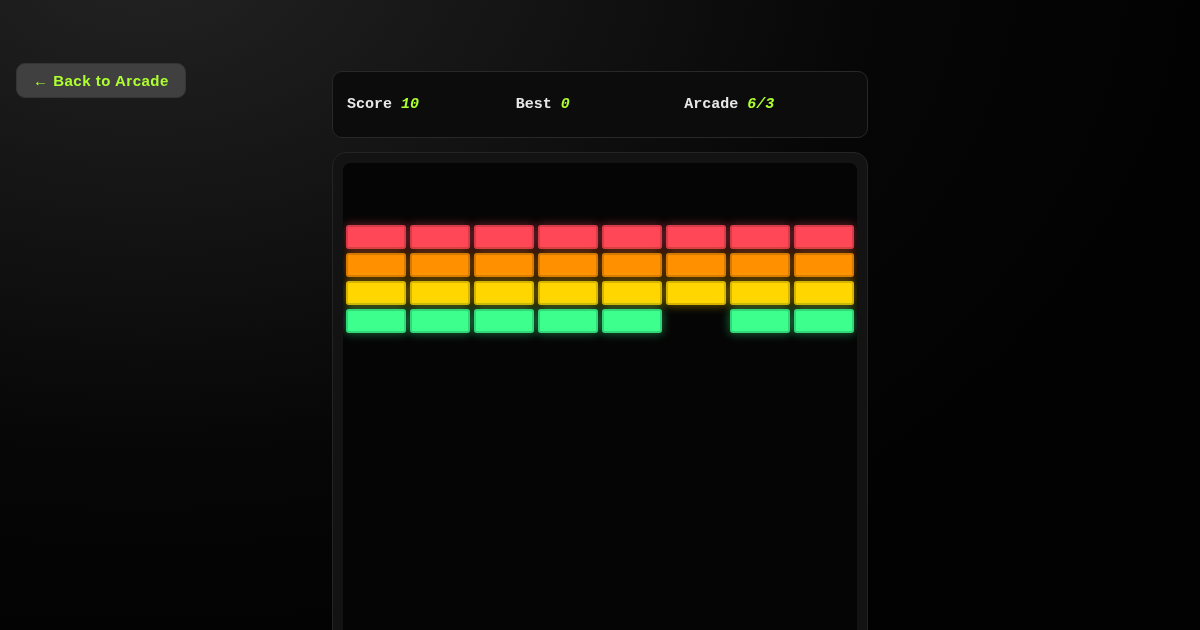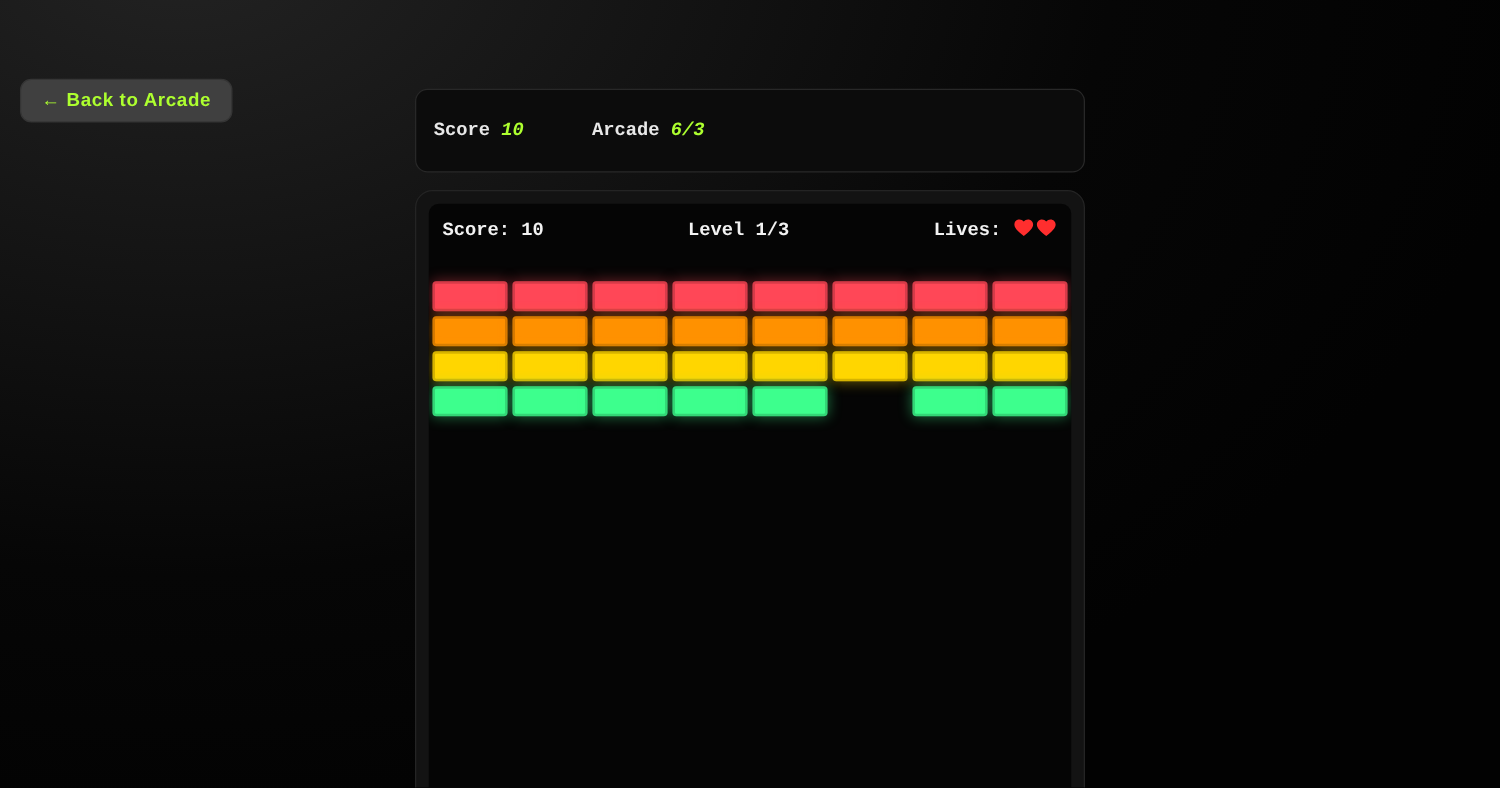--- a/index.html
+++ b/index.html
@@ -23,21 +23,21 @@
     white-space:pre;
     margin-top:47px;
   }
   .stage { position:absolute; left:332px; top:71px; width:536px; }
   .stats-panel {
     width:536px; height:67px;
     background:#0c0c0c;
     border:1px solid #282828;
     border-radius:10px;
     display:grid;
-    grid-template-columns:1fr 1fr 1fr 1fr;
+    grid-template-columns:1fr 1fr 1fr;
     align-content:center;
     row-gap:5px;
     padding:10px 14px;
     font-size:15px; font-weight:700;
     color:#e8e8e8;
   }
   .stat { display:flex; align-items:center; line-height:20px; }
   .stat .val { color:var(--accent,#adff2f); margin-left:9px;font-style:italic; }
   .game-panel {
     margin-top:14px;
@@ -81,39 +81,31 @@
 <button class="back-btn">← Back to Arcade</button>
 
 <div class="stage">
 
   <section class="stats-panel">
     <div class="stat">
       <span class="lbl">Score</span>
       <span class="val">10</span>
     </div>
     <div class="stat">
+      <span class="lbl">Best</span>
+      <span class="val">0</span>
+    </div>
+    <div class="stat">
       <span class="lbl">Arcade</span>
       <span class="val">6/3</span>
     </div>
   </section>
 
   <section class="game-panel">
     <div class="canvas">
-      <div class="hud">
-        <span>Score: 10</span>
-        <span>Level 1/3</span>
-        <span class="hud-lives">
-          <span class="lbl">Lives:</span>
-          <span id="hearts"><svg viewBox="0 0 24 22" width="18" height="17" class="heart-icon">
-                <path d="M12 20.7C6.2 16 2 12.6 2 8.4 2 5.4 4.4 3 7.4 3c1.8 0 3.5.9 4.6 2.3C13.1 3.9 14.8 3 16.6 3 19.6 3 22 5.4 22 8.4c0 4.2-4.2 7.6-10 12.3z" fill="#ff2e2e"></path>
-              </svg><svg viewBox="0 0 24 22" width="18" height="17" class="heart-icon">
-                <path d="M12 20.7C6.2 16 2 12.6 2 8.4 2 5.4 4.4 3 7.4 3c1.8 0 3.5.9 4.6 2.3C13.1 3.9 14.8 3 16.6 3 19.6 3 22 5.4 22 8.4c0 4.2-4.2 7.6-10 12.3z" fill="#ff2e2e"></path>
-              </svg></span>
-        </span>
-      </div>
       <div class="bricks" id="bricks">
           <div class="brick" style="background: rgb(255, 71, 87); box-shadow: rgba(255, 71, 87, 0.38) 0px 0px 10px 1px, rgba(0, 0, 0, 0.16) 0px 0px 0px 2px inset;"></div>
           <div class="brick" style="background: rgb(255, 71, 87); box-shadow: rgba(255, 71, 87, 0.38) 0px 0px 10px 1px, rgba(0, 0, 0, 0.16) 0px 0px 0px 2px inset;"></div>
           <div class="brick" style="background: rgb(255, 71, 87); box-shadow: rgba(255, 71, 87, 0.38) 0px 0px 10px 1px, rgba(0, 0, 0, 0.16) 0px 0px 0px 2px inset;"></div>
           <div class="brick" style="background: rgb(255, 71, 87); box-shadow: rgba(255, 71, 87, 0.38) 0px 0px 10px 1px, rgba(0, 0, 0, 0.16) 0px 0px 0px 2px inset;"></div>
           <div class="brick" style="background: rgb(255, 71, 87); box-shadow: rgba(255, 71, 87, 0.38) 0px 0px 10px 1px, rgba(0, 0, 0, 0.16) 0px 0px 0px 2px inset;"></div>
           <div class="brick" style="background: rgb(255, 71, 87); box-shadow: rgba(255, 71, 87, 0.38) 0px 0px 10px 1px, rgba(0, 0, 0, 0.16) 0px 0px 0px 2px inset;"></div>
           <div class="brick" style="background: rgb(255, 71, 87); box-shadow: rgba(255, 71, 87, 0.38) 0px 0px 10px 1px, rgba(0, 0, 0, 0.16) 0px 0px 0px 2px inset;"></div>
           <div class="brick" style="background: rgb(255, 71, 87); box-shadow: rgba(255, 71, 87, 0.38) 0px 0px 10px 1px, rgba(0, 0, 0, 0.16) 0px 0px 0px 2px inset;"></div>
           <div class="brick" style="background: rgb(255, 145, 0); box-shadow: rgba(255, 145, 0, 0.38) 0px 0px 10px 1px, rgba(0, 0, 0, 0.16) 0px 0px 0px 2px inset;"></div>

